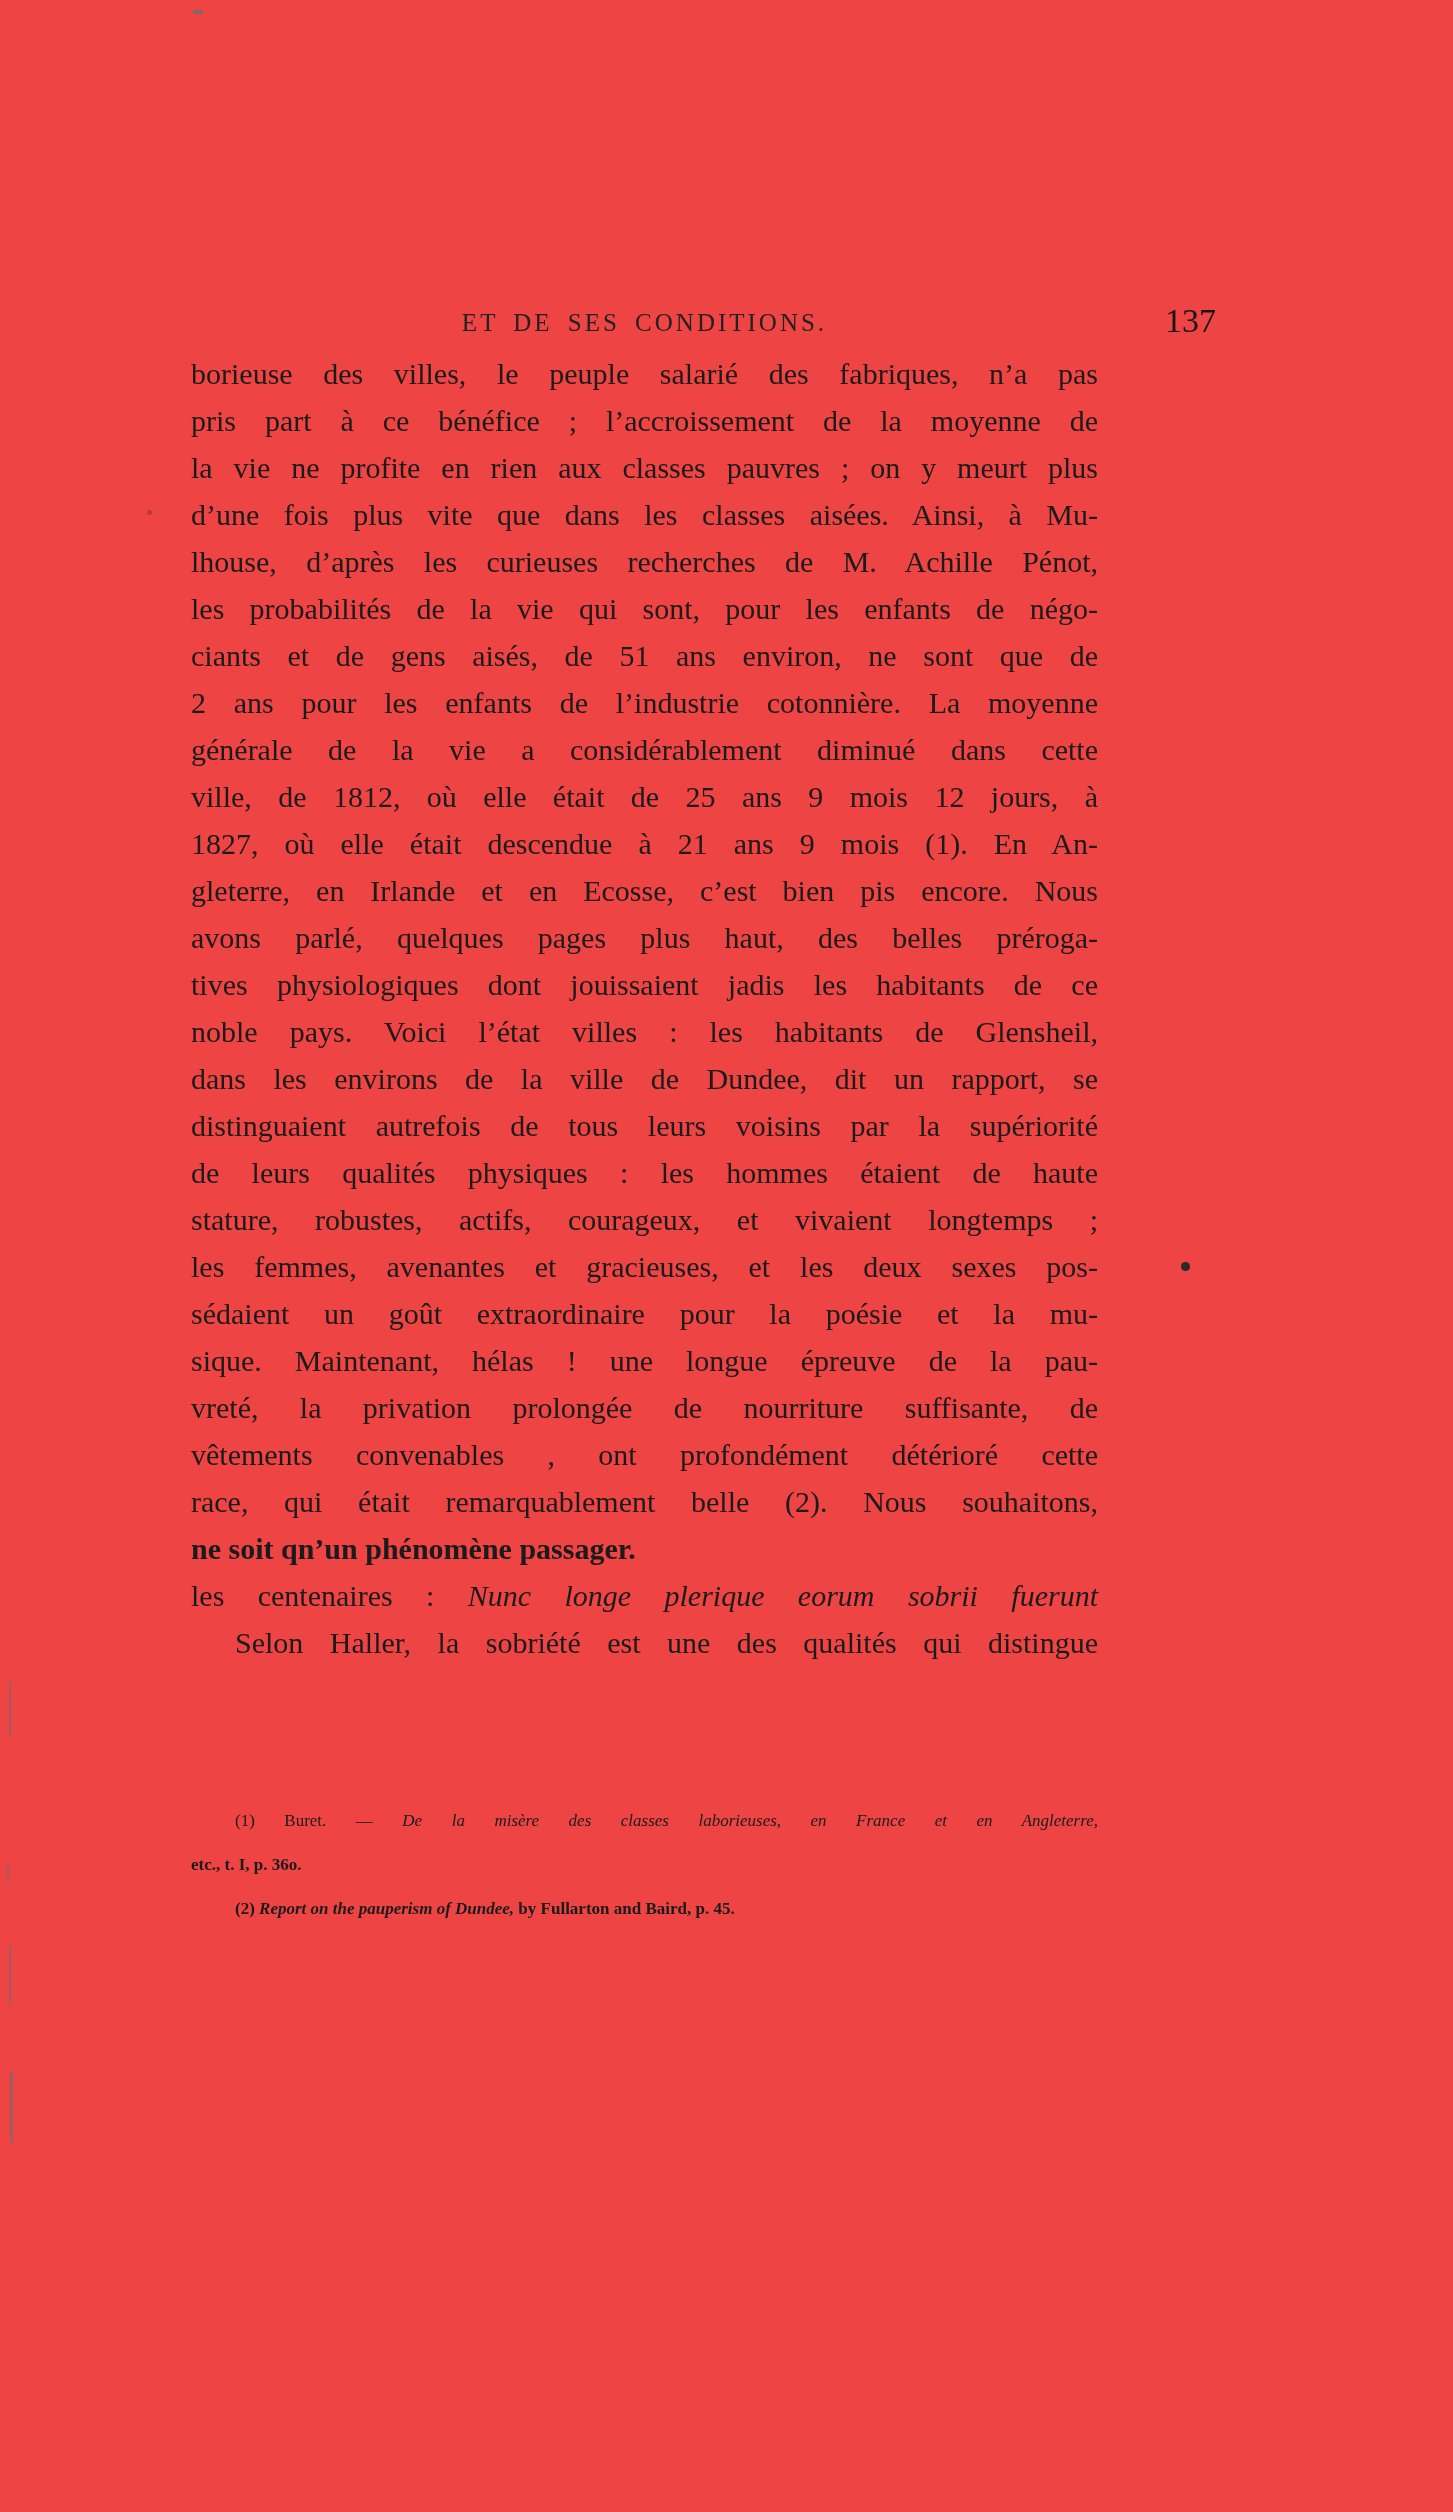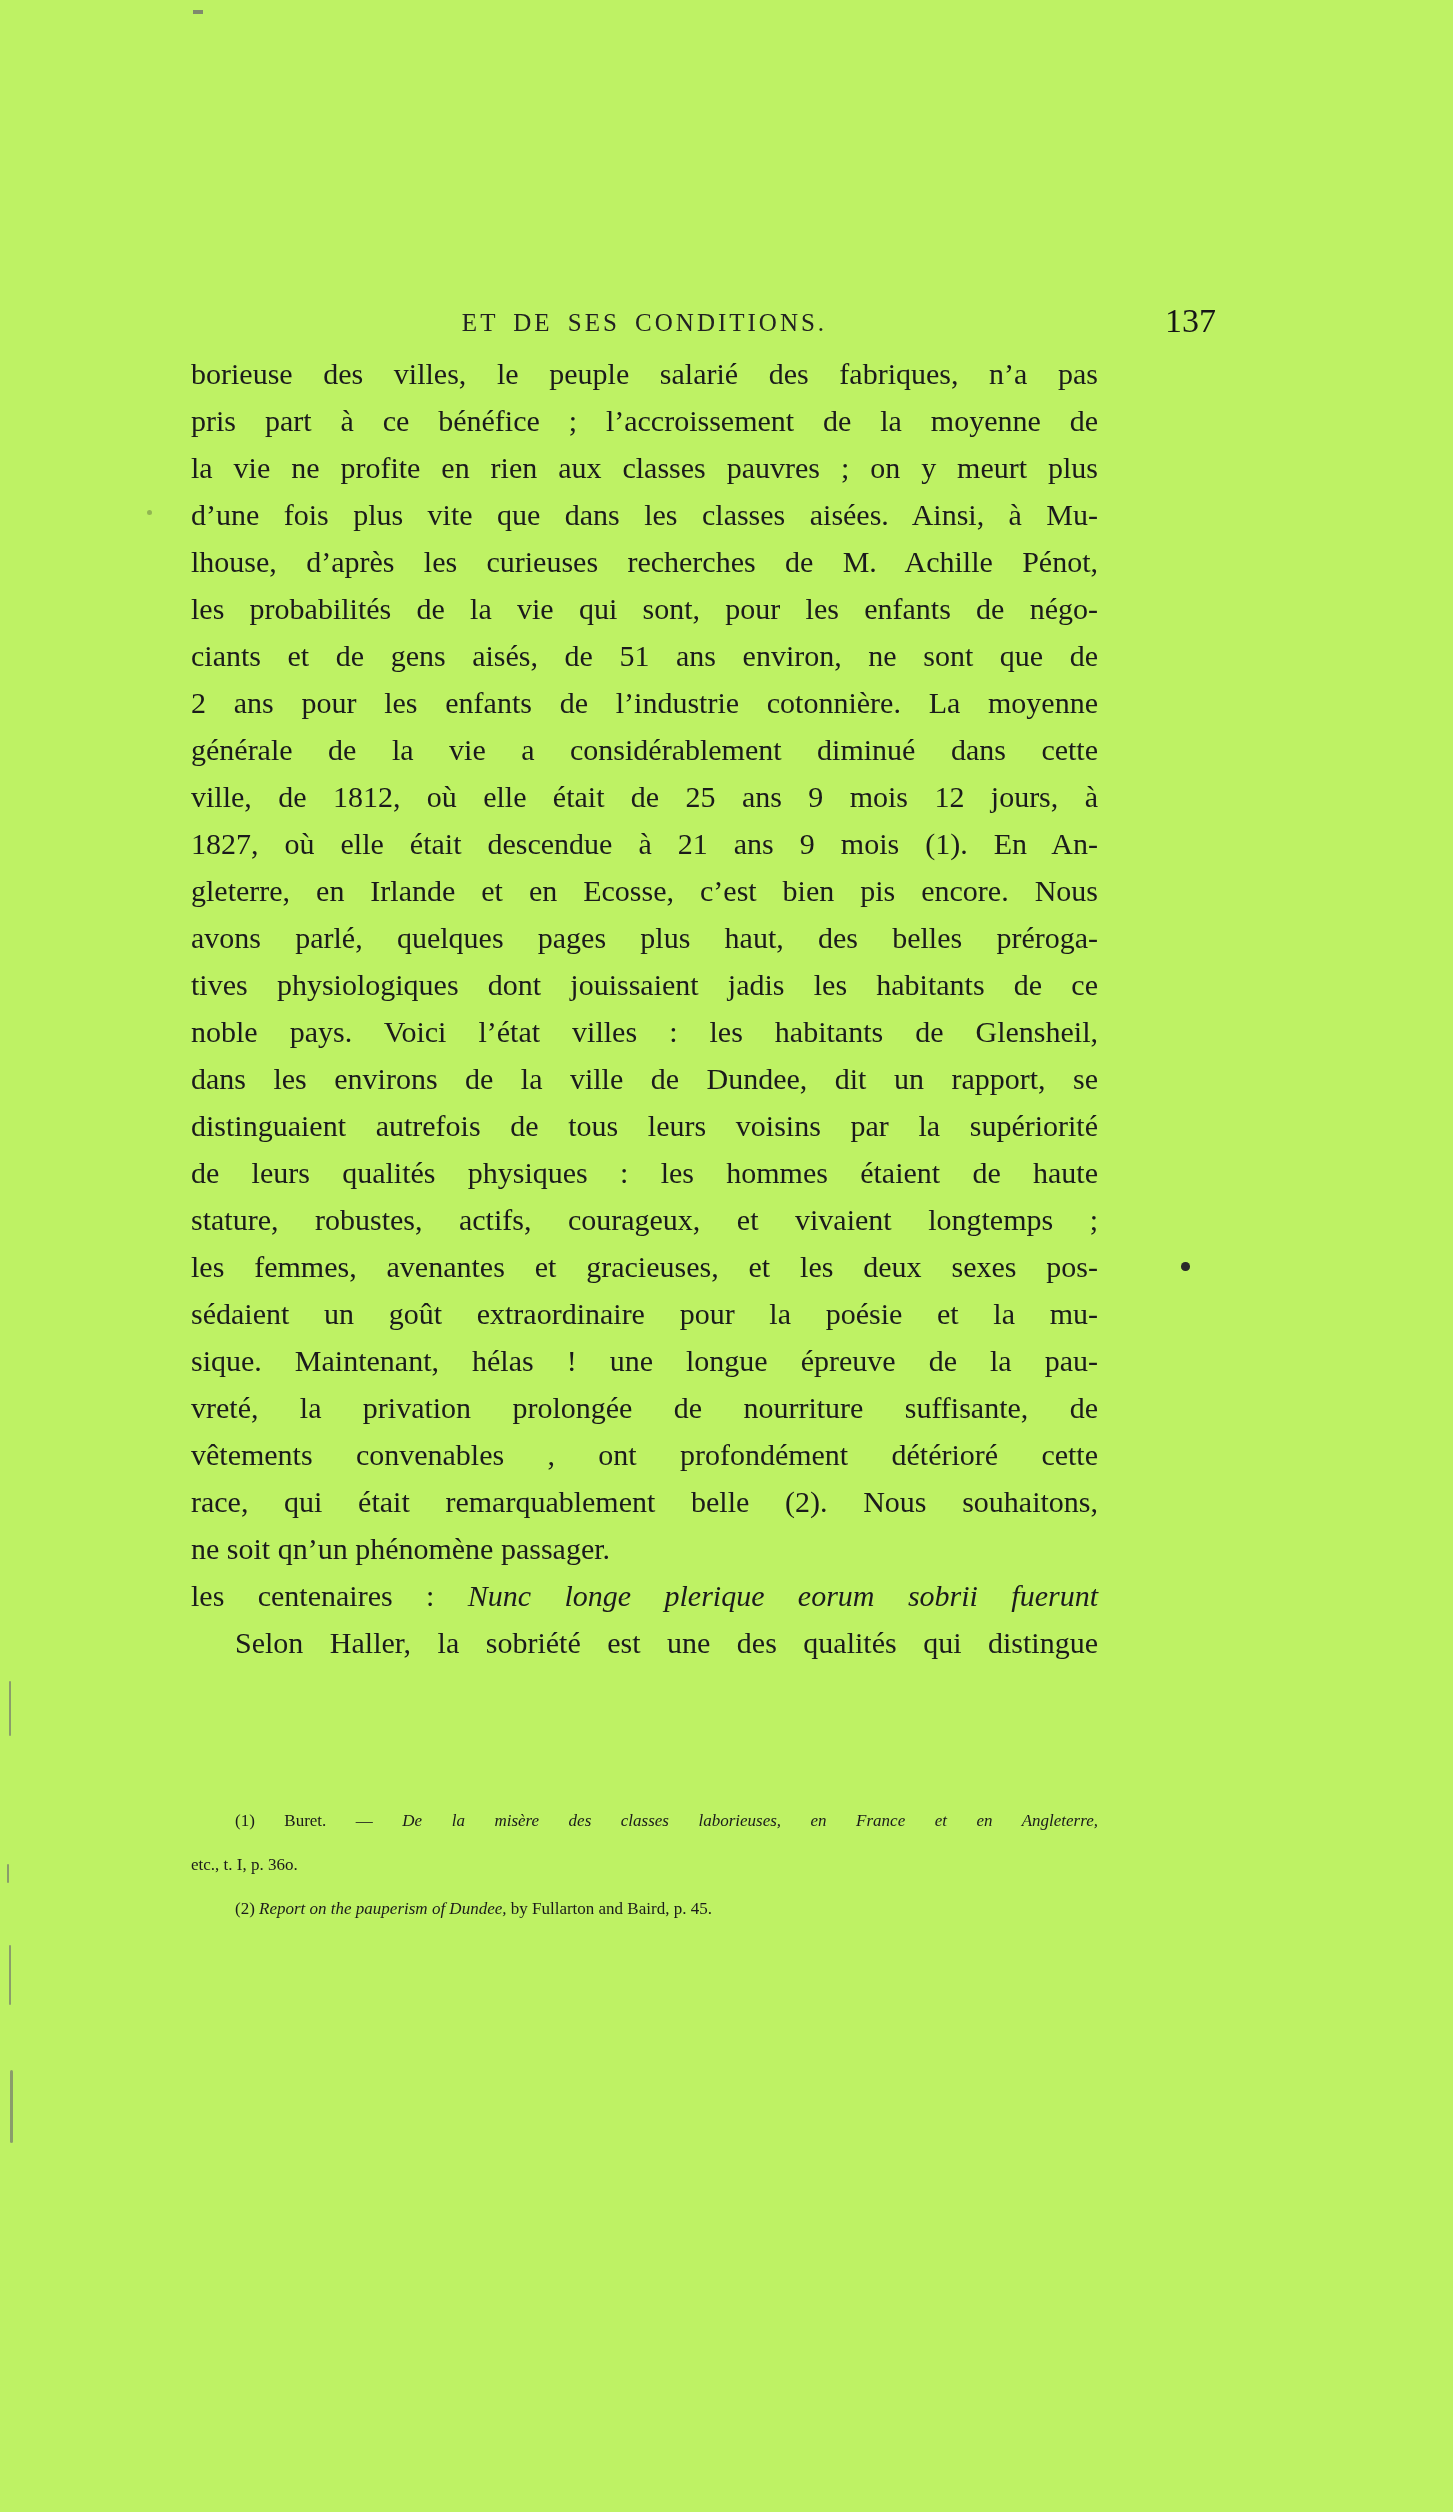--- a/index.html
+++ b/index.html
@@ -2,21 +2,21 @@
 <html style="font-size:13.6px"><head>
 <meta charset="utf-8">
 <style>
   * { box-sizing: border-box; }
   html, body { margin: 0; padding: 0; background: #ffffff; }
 
   .page {
     position: relative;
     width: 1453px;
     height: 2512px;
-    background: #bef264;
+    background: #ef4444;
     font-family: "Liberation Serif", "DejaVu Serif", serif;
     color: #1b1b1b;
     overflow: hidden;
   }
 
   
   .header {
     position: absolute;
     top: 309px;
     left: 191px;
@@ -56,21 +56,21 @@
     width: 907px;
     font-size: 17px;
     line-height: 44px;
     margin-top: 33px;
   }
 
   .line {
     text-align: justify;
     text-align-last: justify;
   }
-  .line.end { text-align-last: left; }
+  .line.end { text-align-last: left; font-weight: bold; }
   .line.indent { text-indent: 44px; }
   .italic { font-style: italic; }
 
   
   .artifact { position: absolute; background: #6f6f6f; }
   .dot { border-radius: 50%; background: #2a2a2a; }
   .stroke { width: 2.6px; border-radius: 1.7px; opacity: 0.65; }
   .speck { opacity: 0.8; }
   .faint { opacity: 0.3; }
 </style>

